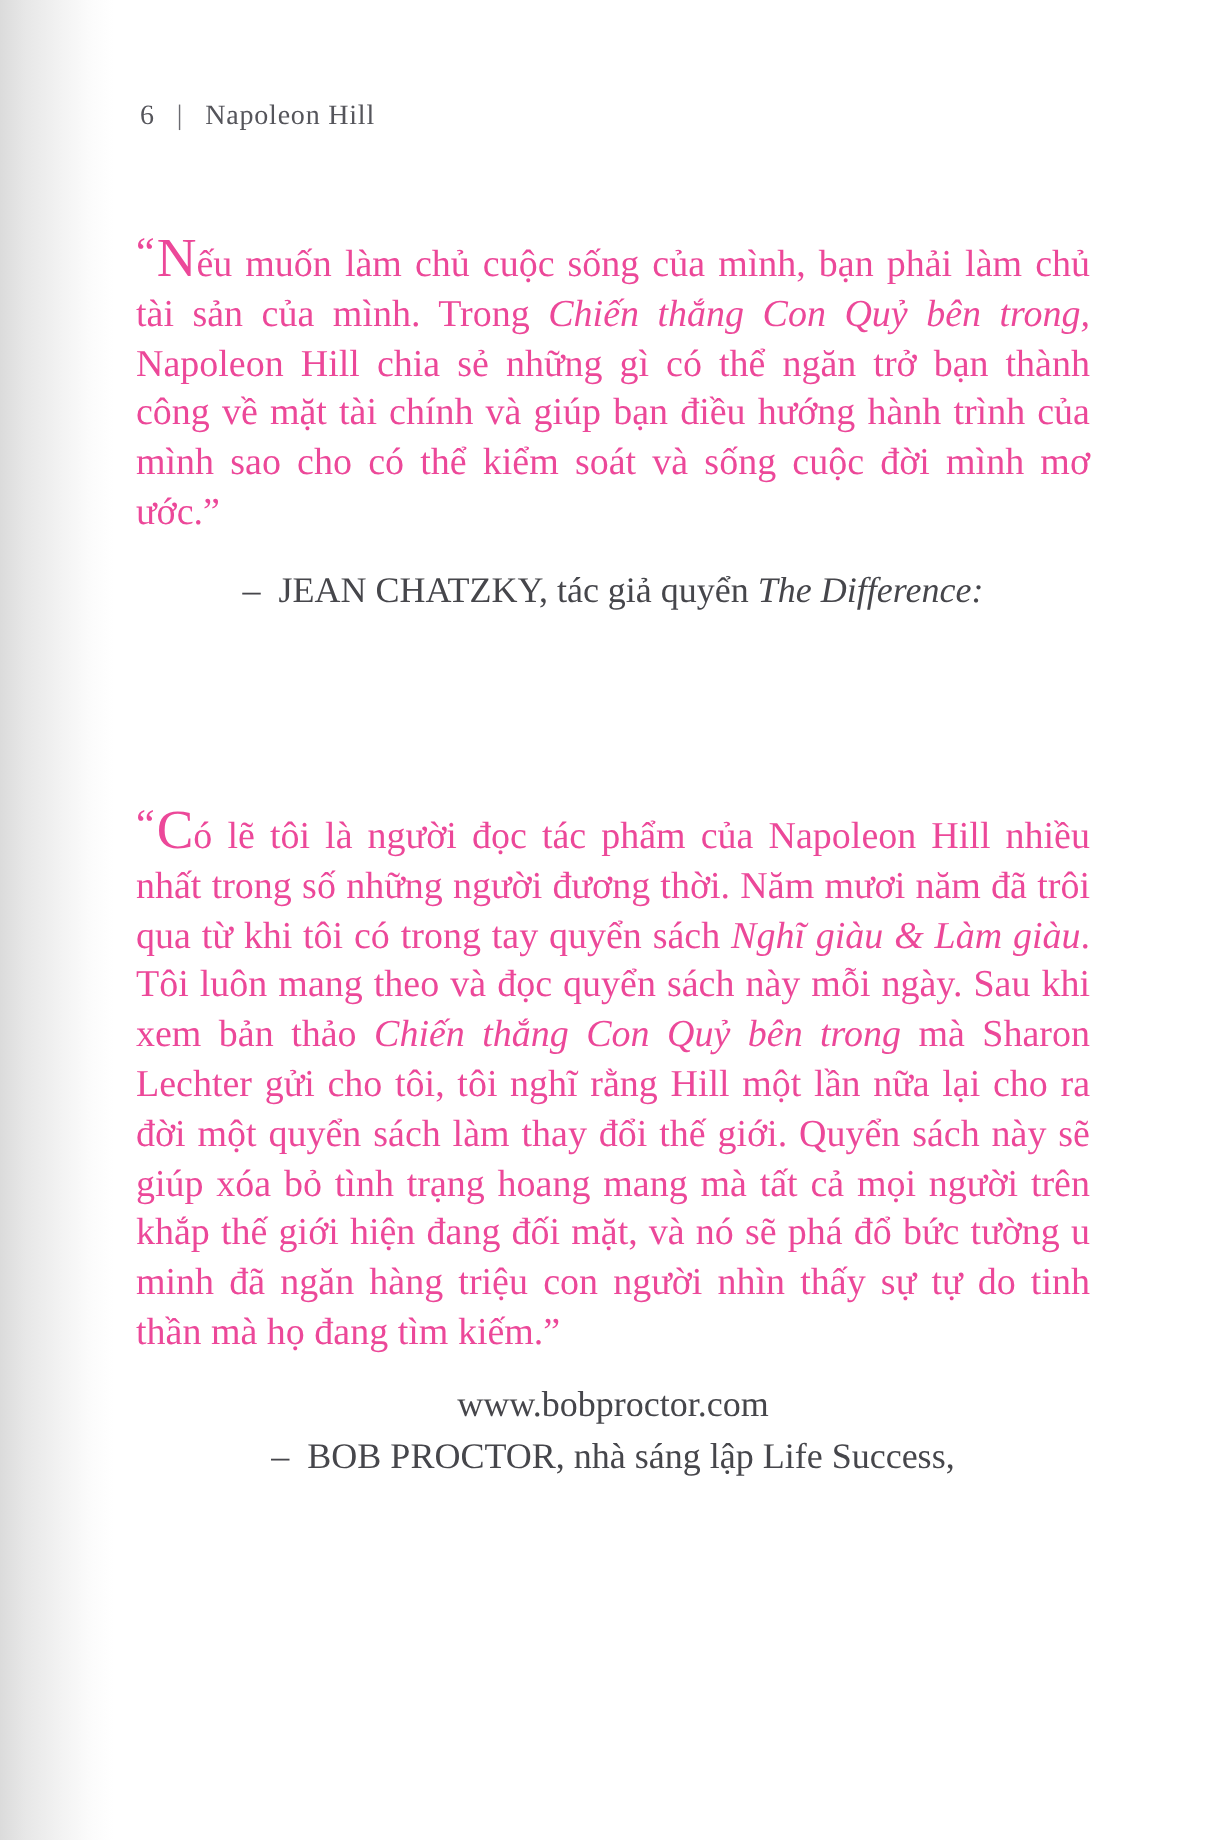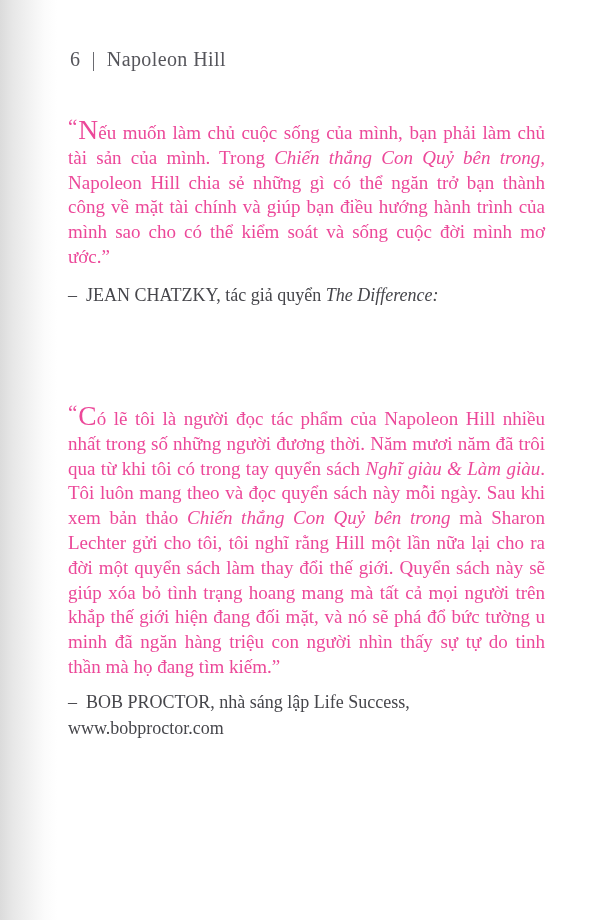--- a/index.html
+++ b/index.html
@@ -17,21 +17,21 @@
   }
   .spine-shadow {
     position: absolute;
     left: 0; top: 0;
     width: 57px; height: 920px;
     background: linear-gradient(90deg, #dbdbdb 0%, #e7e7e7 22%, #f2f2f2 52%, #fbfbfb 78%, #ffffff 100%);
   }
   .page-header {
     position: absolute;
     top: 49px; left: 70px;
-    font-size: 20px;
+    font-size: 14px;
     line-height: 20px;
     color: #55555b;
     letter-spacing: 0.4px;
     white-space: nowrap;
     text-align: right;
   }
   .page-header .sep {
     display: inline-block;
     margin: 0 11px;
     color: #6a6a70;
@@ -57,21 +57,21 @@
   .lead-cap {
     font-size: 27.5px;
     line-height: 0;
   }
   .attribution {
     position: absolute;
     left: 68px;
     width: 477px;
     font-size: 18px;
     line-height: 25.5px;
-    text-align: left;
+    text-align: center;
     color: #46464b;
   }
   .attribution.a1 { top: 283px; }
   .attribution.a2 { top: 690px; }
   i { font-style: italic; }
 </style>
 </head>
 <body>
 
 <div>
@@ -89,18 +89,18 @@
     <div class="attribution a1">
         <div><span>– JEAN CHATZKY, tác giả quyển </span><i>The Difference:</i></div>
       </div>
   </section>
 
   <section>
     <p class="quote-body q2">
       <span class="open-quote">“</span><span class="lead-cap">C</span><span><span>ó lẽ tôi là người đọc tác phẩm của Napoleon Hill nhiều nhất trong số những người đương thời. Năm mươi năm đã trôi qua từ khi tôi có trong tay quyển sách </span><i>Nghĩ giàu &amp; Làm giàu</i><span>. Tôi luôn mang theo và đọc quyển sách này mỗi ngày. Sau khi xem bản thảo </span><i>Chiến thắng Con Quỷ bên trong</i><span> mà Sharon Lechter gửi cho tôi, tôi nghĩ rằng Hill một lần nữa lại cho ra đời một quyển sách làm thay đổi thế giới. Quyển sách này sẽ giúp xóa bỏ tình trạng hoang mang mà tất cả mọi người trên khắp thế giới hiện đang đối mặt, và nó sẽ phá đổ bức tường u minh đã ngăn hàng triệu con người nhìn thấy sự tự do tinh thần mà họ đang tìm kiếm.”</span></span>
     </p>
     <div class="attribution a2">
+        <div><span>www.bobproctor.com</span></div>
         <div><span>– BOB PROCTOR, nhà sáng lập Life Success,</span></div>
-        <div><span>www.bobproctor.com</span></div>
       </div>
   </section>
 
 </div>
 
 </body></html>

